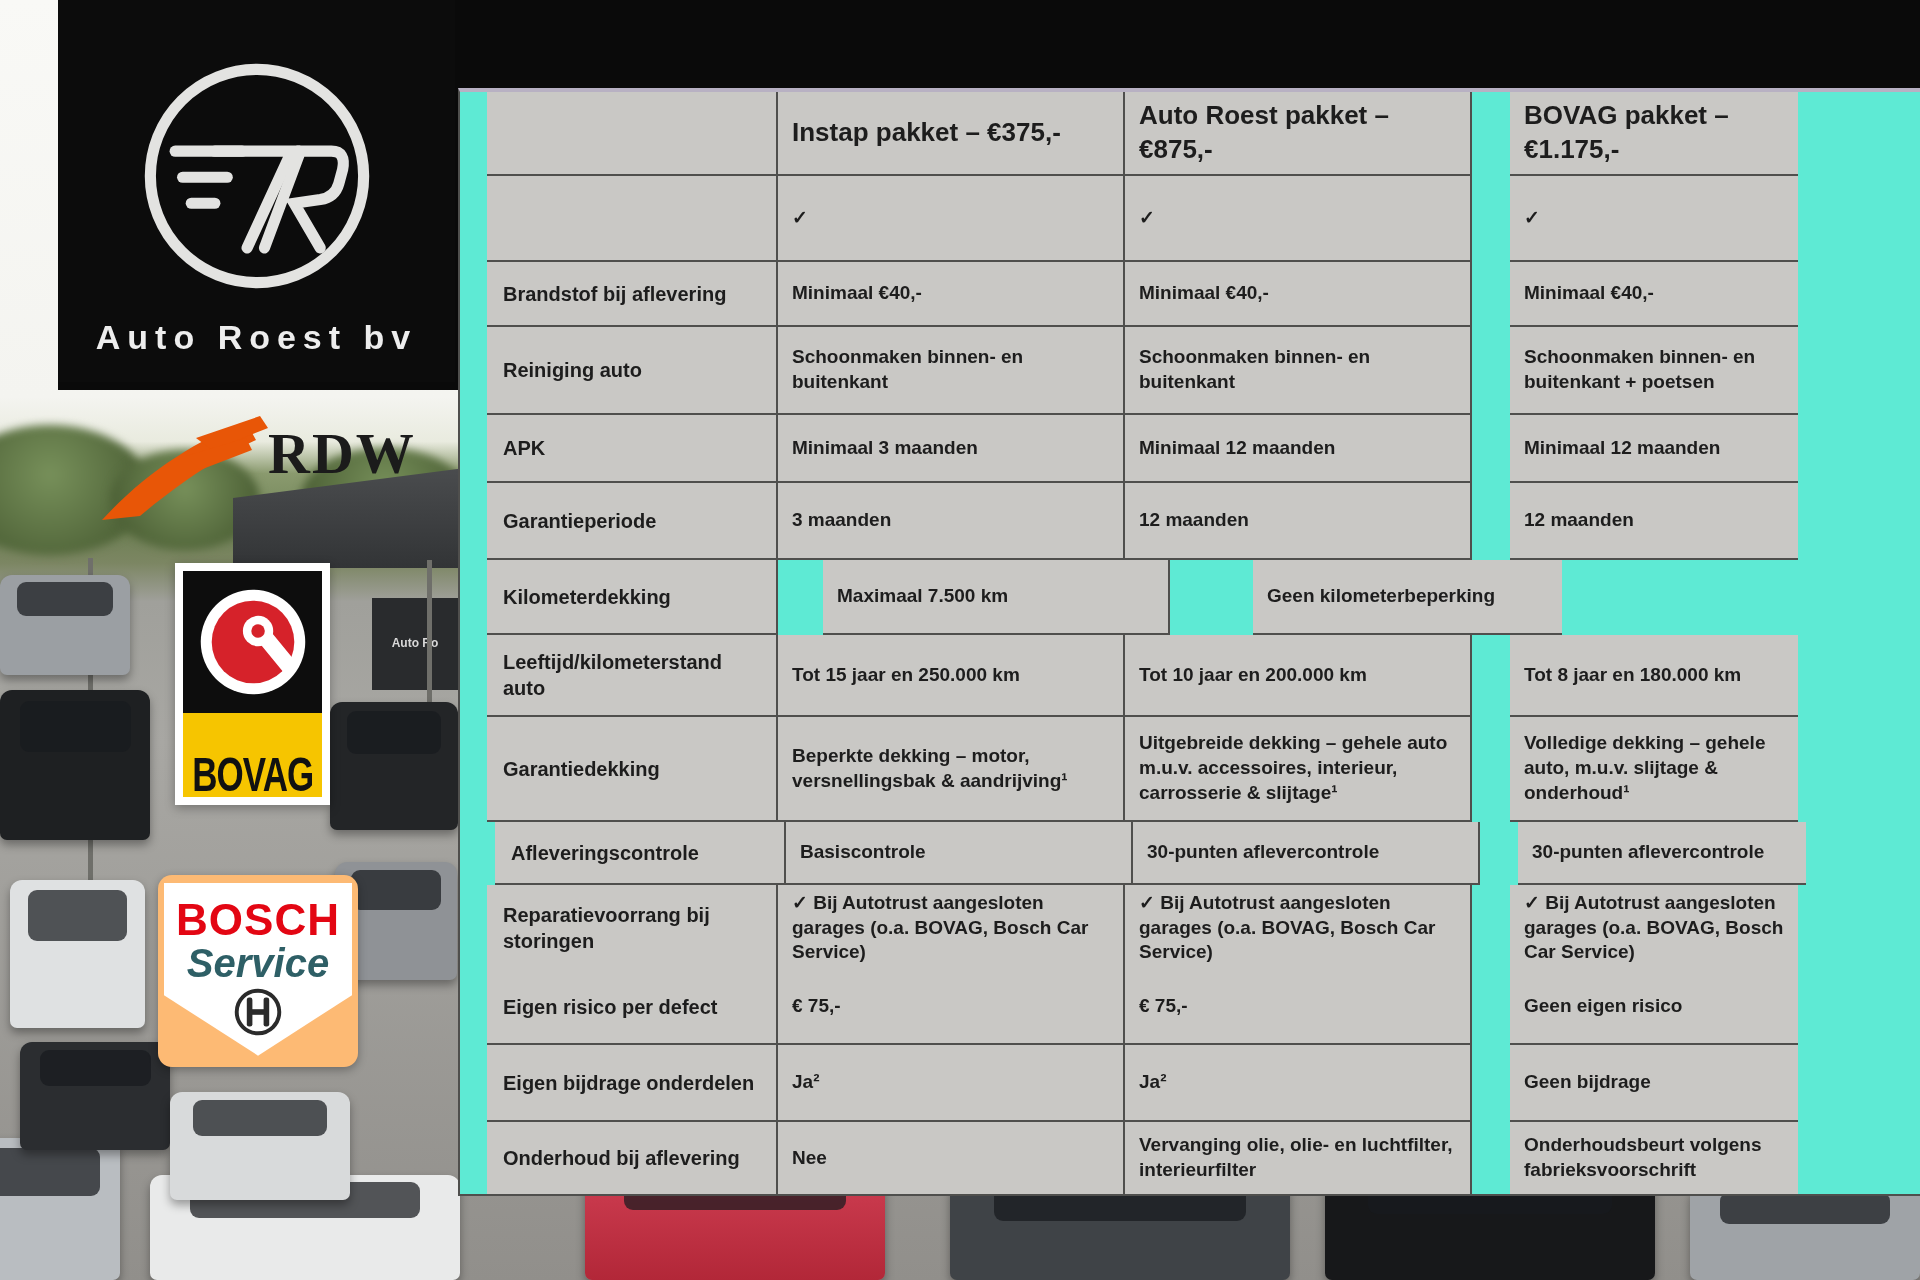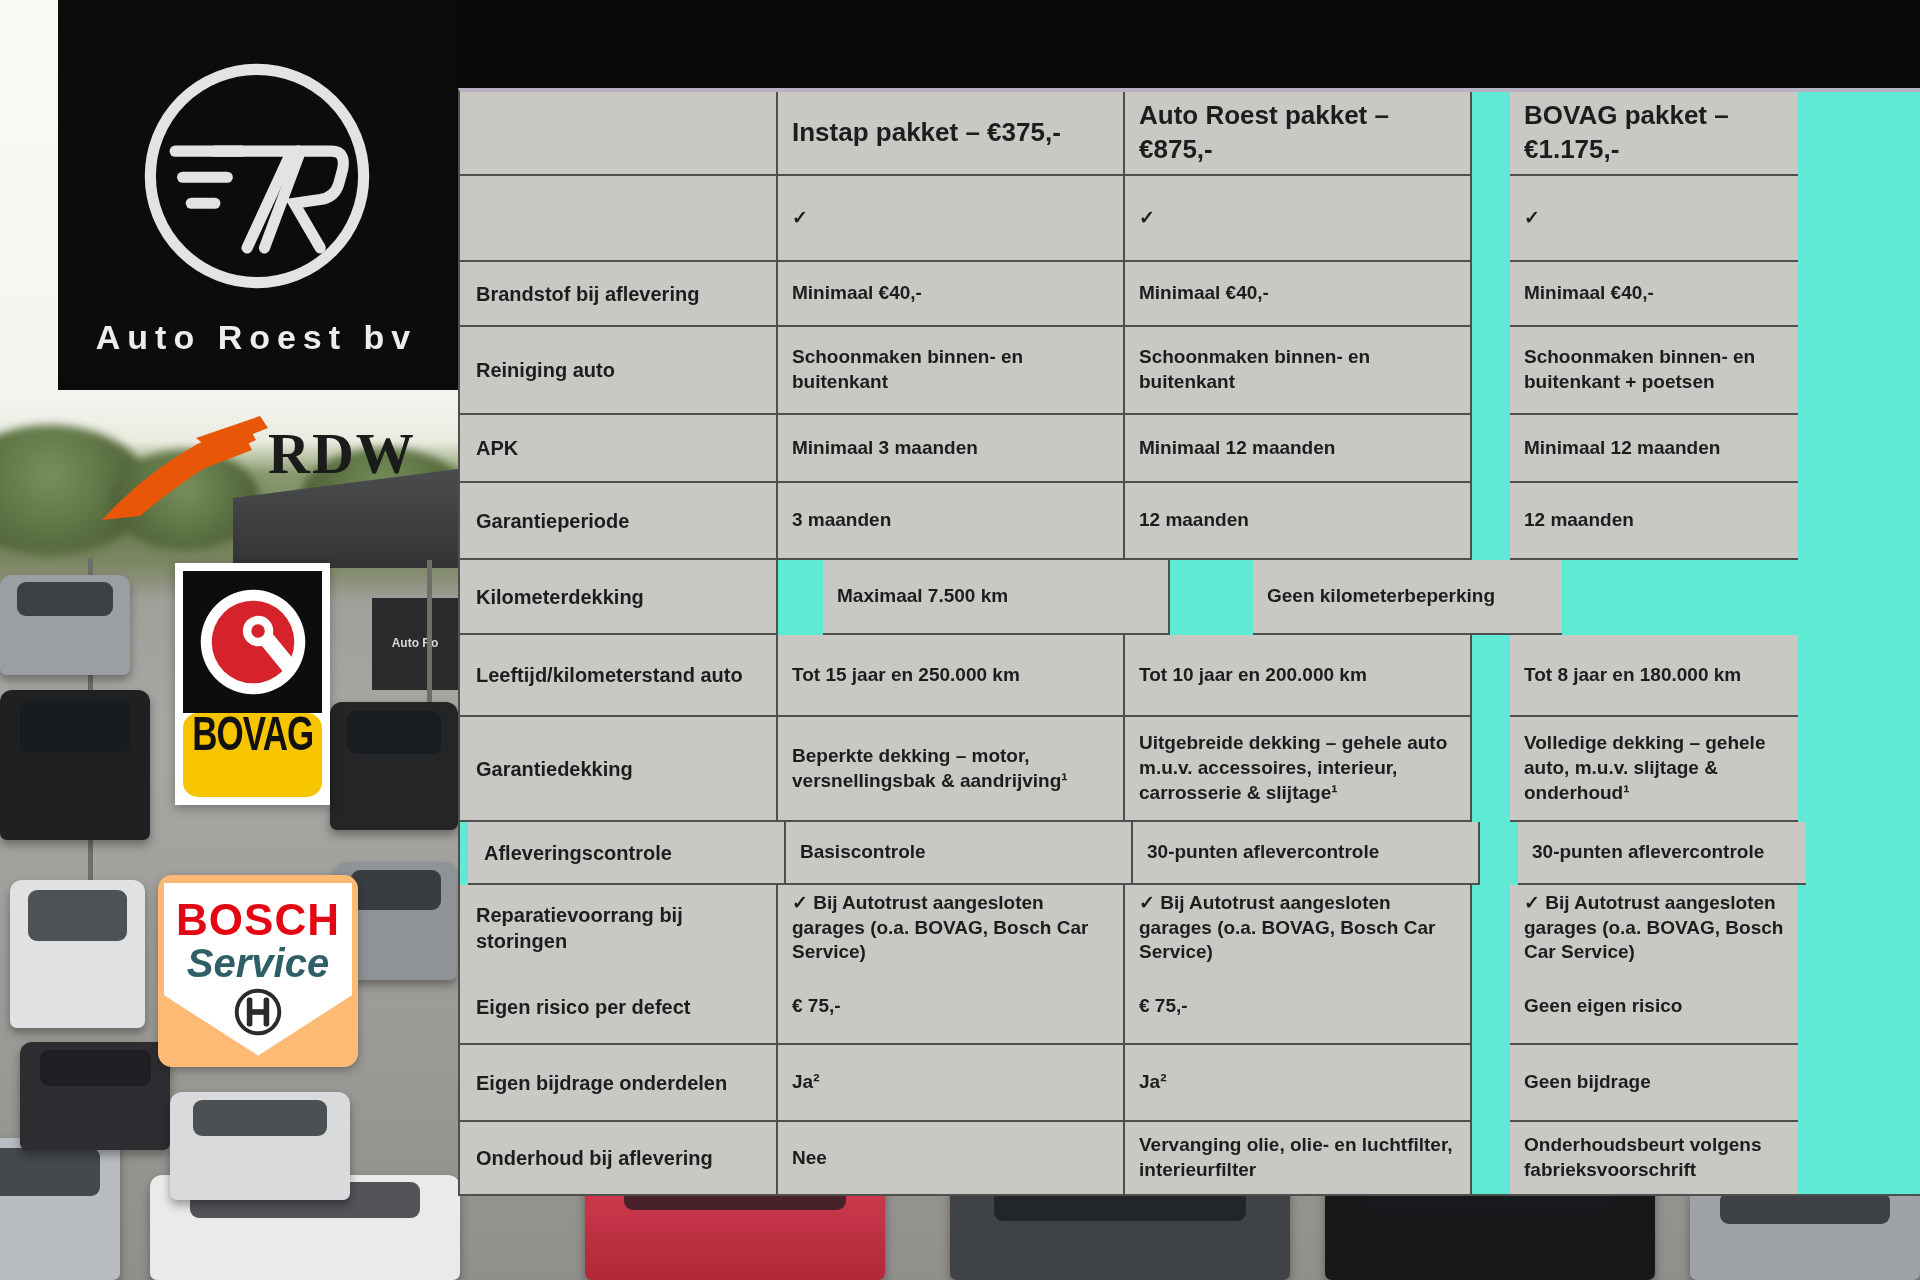--- a/index.html
+++ b/index.html
@@ -58,22 +58,22 @@
 
   
   .rdw{position:absolute;left:100px;top:398px;width:310px;height:125px;}
   .rdw svg{position:absolute;left:0;top:10px;}
   .rdw-text{position:absolute;left:168px;top:22px;font-family:"Liberation Serif",serif;
     font-weight:700;font-size:58px;color:#1b1b1b;letter-spacing:2px;}
 
   .bovag{position:absolute;left:175px;top:563px;width:155px;height:242px;
     background:#fff;padding:8px;box-sizing:border-box;box-shadow:0 3px 10px rgba(0,0,0,.3);}
   .bovag-top{background:#0d0d0d;height:142px;display:flex;align-items:center;justify-content:center;}
-  .bovag-bottom{background:#f6c500;height:84px;display:flex;align-items:flex-start;justify-content:center;
-    font-size:38px;font-weight:700;color:#111;transform-origin:center;letter-spacing:-1px;border-radius:15px;}
+  .bovag-bottom{background:#f6c500;height:84px;display:flex;align-items:flex-end;justify-content:center;
+    font-size:38px;font-weight:700;color:#111;transform-origin:center;letter-spacing:-1px;}
   .bovag-bottom span{display:inline-block;transform:scale(.92,1.28);}
 
   .bosch{position:absolute;left:158px;top:875px;width:200px;height:192px;border-radius:14px;
     background:#fdba74;overflow:hidden;box-shadow:0 3px 10px rgba(0,0,0,.3);}
   .bosch-shield{position:absolute;left:6px;right:6px;top:8px;height:178px;background:#fff;
     clip-path:polygon(0 0,100% 0,100% 63%,50% 97%,0 63%);
     display:flex;flex-direction:column;align-items:center;}
   .bosch-word{margin-top:12px;font-size:44px;font-weight:700;color:#e30613;letter-spacing:1px;}
   .bosch-service{margin-top:-4px;font-size:40px;font-weight:700;color:#2e5f66;font-style:italic;}
   .bosch-shield svg{margin-top:-2px;}
@@ -82,21 +82,21 @@
   .pkg-table{position:absolute;left:458px;top:88px;width:1467px;box-sizing:border-box;
     border:2px solid #4f4f4d;border-top:4px solid #b8b1c3;background:#5eead4;
     color:#1d1d1d;}
   .tr{display:grid;grid-template-columns:318px 347px 347px 326px;box-sizing:border-box;}
   .cell{box-sizing:border-box;background:#c9c8c5;border-right:2px solid #4f4f4d;
     border-bottom:2px solid #4f4f4d;display:flex;align-items:center;
     padding:6px 14px;font-weight:700;line-height:1.3;}
   .cell:last-child{border-right:none;margin-left:38px;}
   .tr:last-child .cell{border-bottom:none;}
   .th{font-size:26px;}
-  .lbl{font-size:20px;padding-left:16px;}
+  .lbl{font-size:20px;padding-left:16px;margin-left:27px;}
   .val{font-size:19px;}
 </style>
 </head>
 <body>
 
 <div class="backdrop">
   <div class="tree t1"></div>
   <div class="tree t2"></div>
   <div class="tree t3"></div>
   <div class="tree t4"></div>

